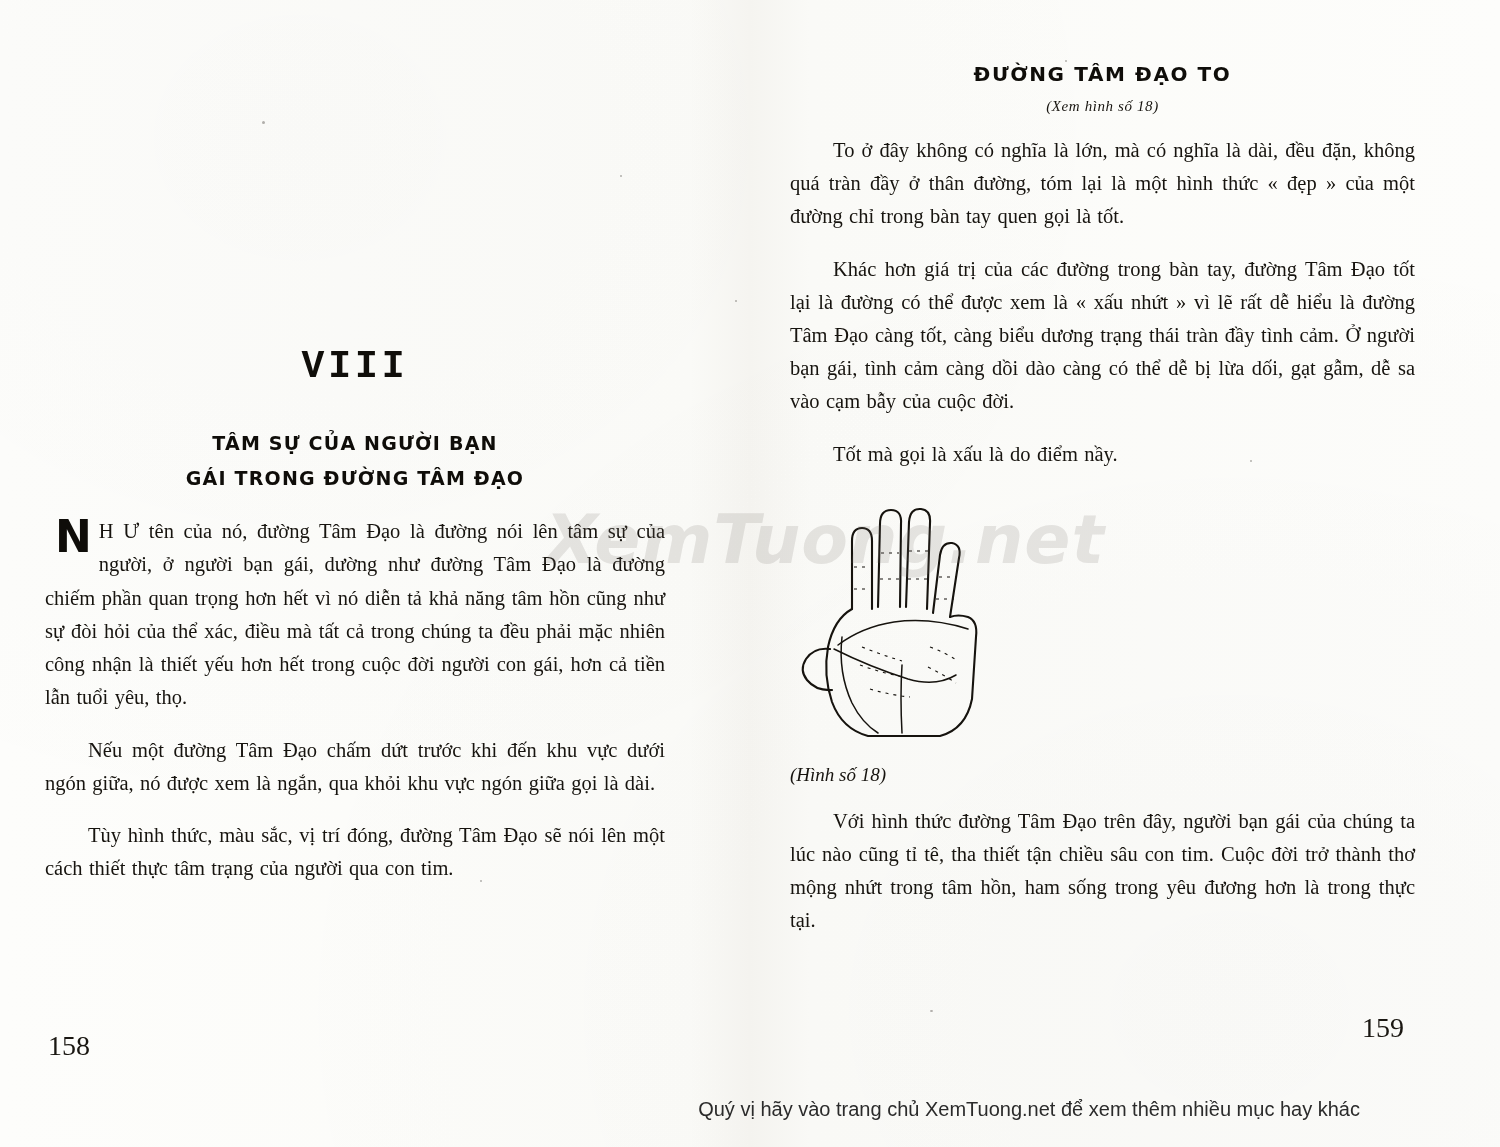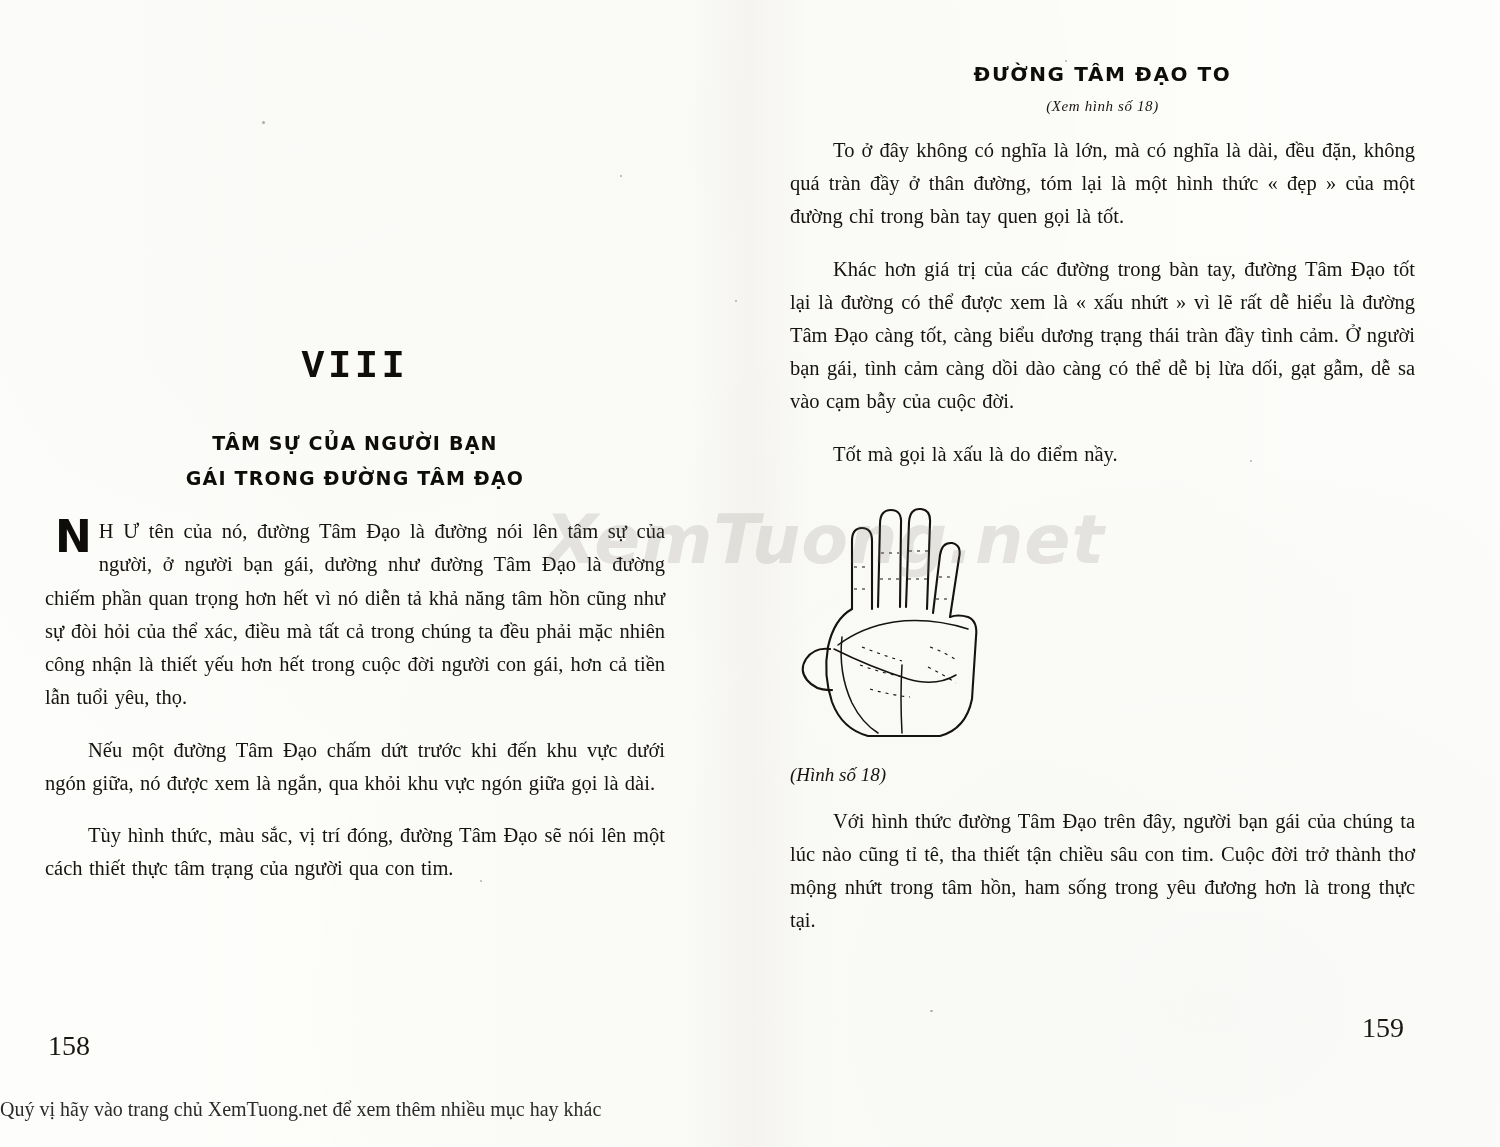--- a/index.html
+++ b/index.html
@@ -142,22 +142,22 @@
     user-select: none;
     white-space: nowrap;
   }
 
   
   .footer-note {
     position: absolute;
     left: 0;
     top: 1098px;
     width: 1360px;
-    text-align: left;
-    font-family: Liberation Serif, serif;
+    text-align: right;
+    font-family: Liberation Sans, sans-serif;
     font-size: 20px;
     color: #2b2b2b;
   }
 </style>
 </head>
 <body>
 
 <div class="page-scan"></div>
 
 <div class="speckle" style="left:262px;top:121px;width:3px;height:3px;"></div>

